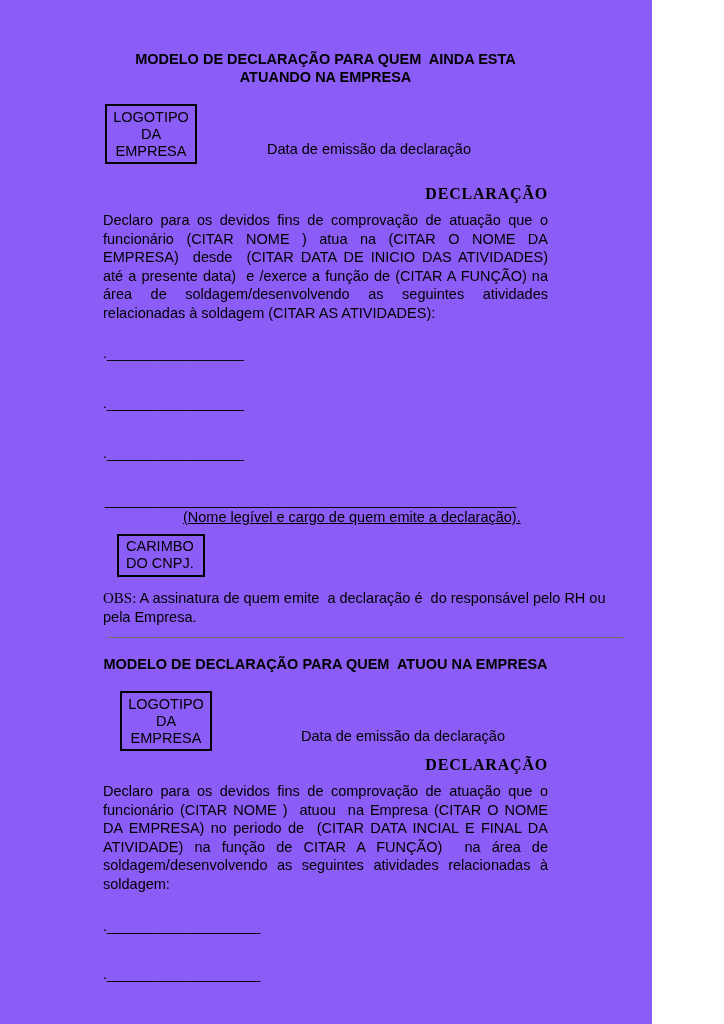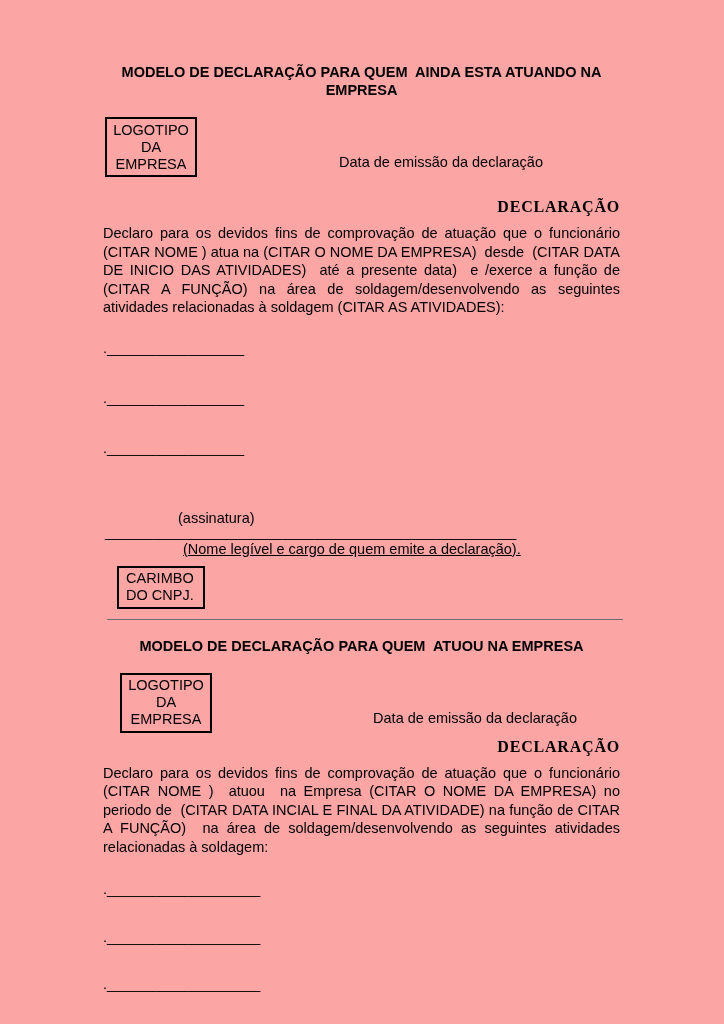--- a/index.html
+++ b/index.html
@@ -1,19 +1,19 @@
 <!DOCTYPE html>
 <html><head>
 <meta charset="utf-8">
 <title>Documento</title>
 <style>
   html,body{margin:0;padding:0;background:#ffffff;}
   .page{
-    width:724px;height:1024px;box-sizing:border-box;
-    padding:17px 104px 0 103px;overflow:hidden;background:#fca5a5;
+    width:652px;height:1024px;box-sizing:border-box;
+    padding:4px 104px 0 103px;overflow:hidden;background:#8b5cf6;
     font-family:"Liberation Sans","DejaVu Sans",sans-serif;
     font-size:14.5px;color:#000000;
   }
   h1,h2,p,div{margin:0;padding:0;font-size:inherit;}
   .doc-title{font-weight:bold;text-align:center;line-height:18px;white-space:pre-wrap;}
   .s1 .doc-title{margin-top:46px;}
   .s2 .doc-title{margin-top:17px;text-align:center;}
   .logo-row{display:flex;align-items:center;margin-top:18px;height:60px;}
   .logo-box{box-sizing:border-box;width:92px;height:60px;border:2px solid #000;
     display:flex;align-items:center;justify-content:center;text-align:center;}
@@ -62,29 +62,29 @@
       </div>
       <div class="date-label">Data de emissão da declaração</div>
     </div>
     <h2 class="decl-heading">DECLARAÇÃO</h2>
     <p class="body-par">Declaro para os devidos fins de comprovação de atuação que o funcionário (CITAR NOME ) atua na (CITAR O NOME DA EMPRESA)  desde  (CITAR DATA DE INICIO DAS ATIVIDADES)  até a presente data)  e /exerce a função de (CITAR A FUNÇÃO) na área de soldagem/desenvolvendo as seguintes atividades relacionadas à soldagem (CITAR AS ATIVIDADES):</p>
     <div class="blanks">
       <div class="blank-line">._________________</div>
       <div class="blank-line">._________________</div>
       <div class="blank-line">._________________</div>
     </div>
-    <div class="sig-label">(assinatura)</div>
     <div class="sig-line">___________________________________________________</div>
     <div class="name-label">(Nome legível e cargo de quem emite a declaração).</div>
     <div class="stamp-wrap">
       <div class="stamp-box">
         <span class="stamp-text">CARIMBO
 DO CNPJ.</span>
       </div>
     </div>
+    <p class="obs"><span class="obs-prefix">OBS:</span><span> A assinatura de quem emite  a declaração é  do responsável pelo RH ou pela Empresa.</span></p>
   </section>
 
   <hr class="divider">
 
   <section class="sec s2">
     <h1 class="doc-title">MODELO DE DECLARAÇÃO PARA QUEM  ATUOU NA EMPRESA</h1>
     <div class="logo-row">
       <div class="logo-box">
         <span class="logo-text">LOGOTIPO
 DA

